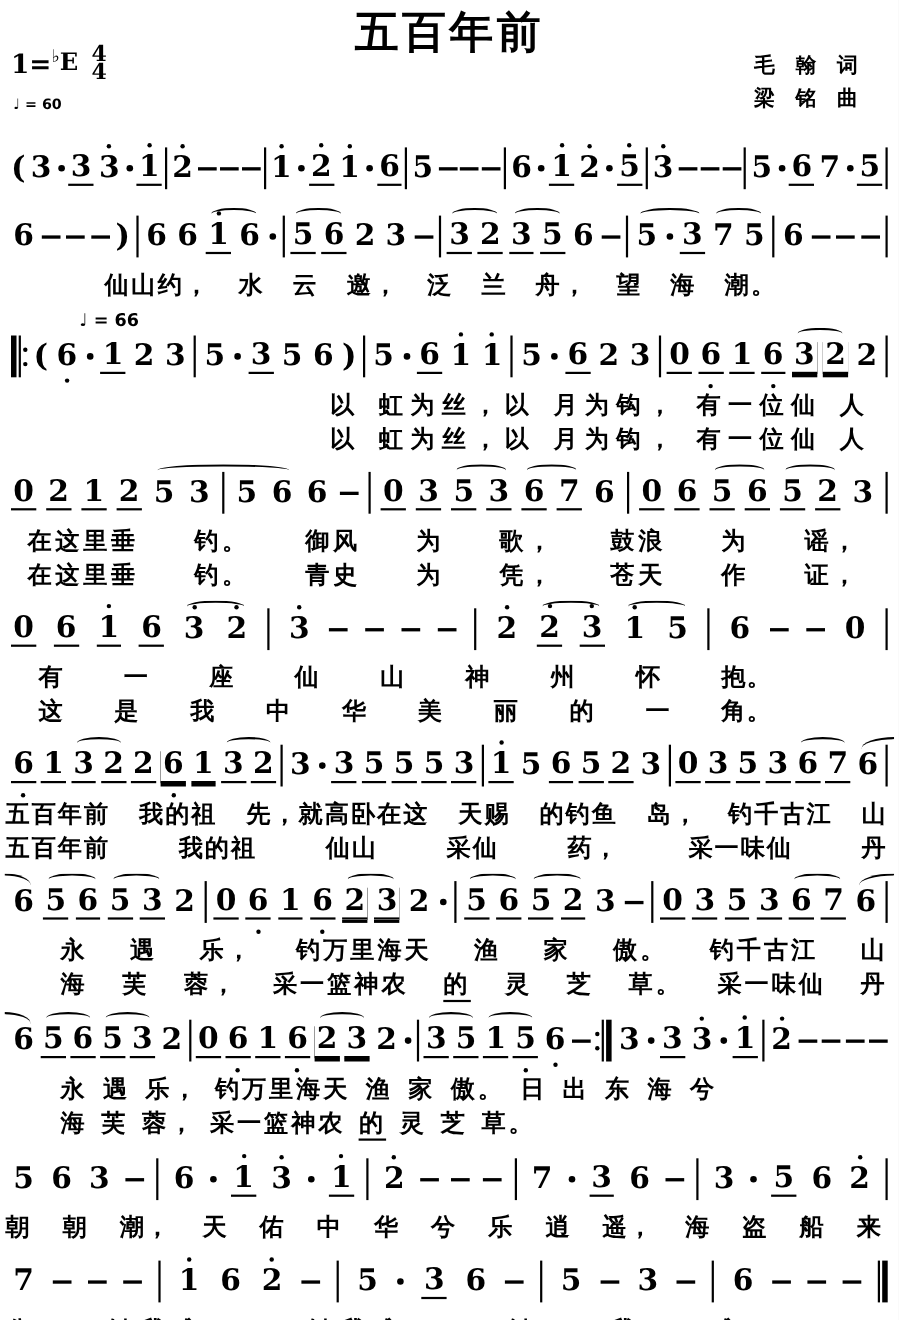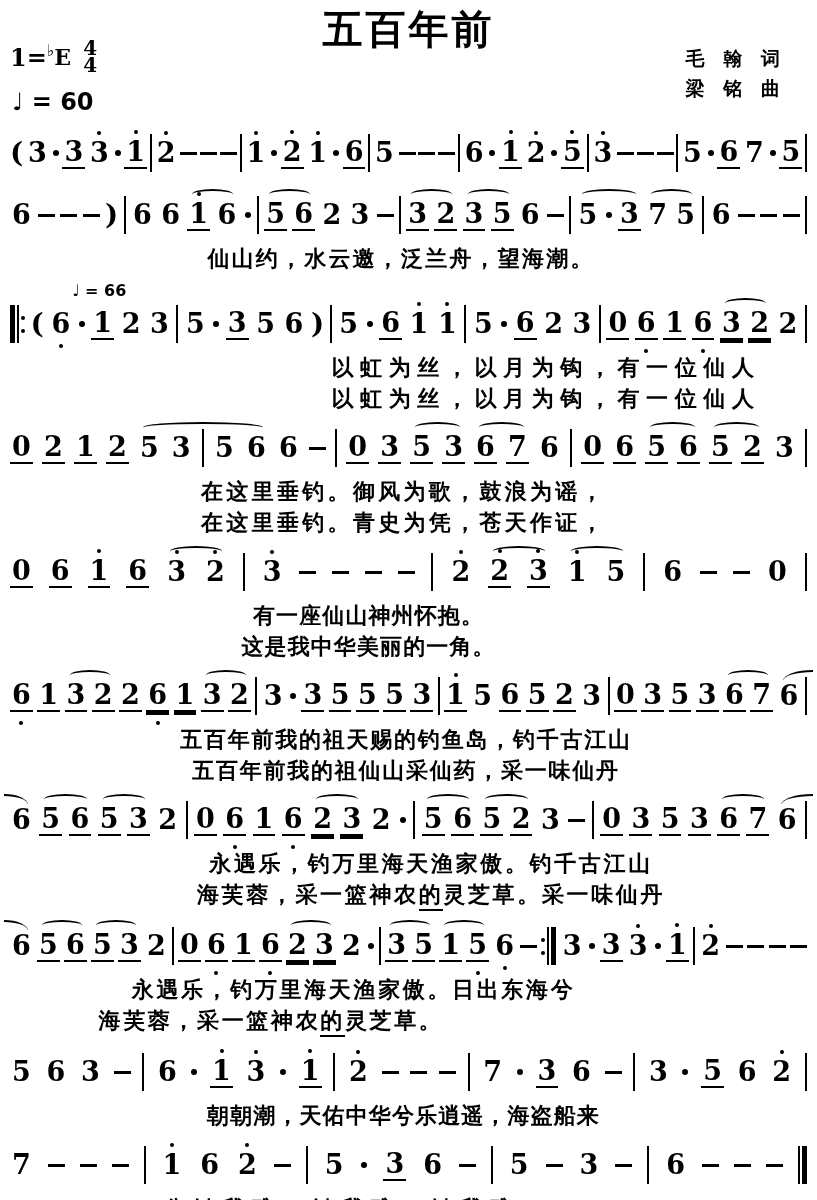--- a/index.html
+++ b/index.html
@@ -6,21 +6,21 @@
   body{width:817px;height:1200px;overflow:hidden;font-family:"Liberation Serif",serif;color:#000;}
   .sheet{position:relative;width:817px;height:1200px;background:#fff;}
   
   .hdr{position:relative;height:118px;}
   .title{position:absolute;top:2px;left:0;right:0;text-align:center;font-size:40px;font-weight:bold;letter-spacing:3px;font-family:"Liberation Serif",serif;}
   .keyblk{position:absolute;top:40px;left:10px;display:flex;align-items:center;font-weight:bold;}
   .keyblk .kp{font-size:24px;font-family:"DejaVu Serif",serif;}
   .keyblk .kacc{font-size:16px;vertical-align:super;position:relative;top:-7px;font-family:"DejaVu Sans",sans-serif;}
   .keyblk .klet{font-size:22px;font-family:"DejaVu Serif",serif;}
   .meter{display:inline-flex;flex-direction:column;margin-left:12px;line-height:17px;font-size:20px;font-weight:bold;text-align:center;font-family:"DejaVu Serif",serif;}
-  .tempo1{position:absolute;top:88px;left:12px;font-size:24px;font-weight:bold;font-family:"DejaVu Sans",sans-serif;}
+  .tempo1{position:absolute;top:88px;left:12px;font-size:13px;font-weight:bold;font-family:"DejaVu Sans",sans-serif;}
   .credit{position:absolute;right:30px;font-size:19px;font-weight:bold;letter-spacing:7px;}
   .credit.c1{top:46px;} .credit.c2{top:76px;}
   
   .mrow{position:relative;display:flex;justify-content:space-between;align-items:center;height:54px;padding:0 10px;margin-top:8px;}
   .tok{position:relative;display:inline-block;}
   .glyph{display:block;font-family:"DejaVu Serif",serif;font-weight:bold;font-size:27px;line-height:30px;padding:0 2px;text-align:center;}
   .u1{border-bottom:2px solid #000;}
   .u2{border-bottom:2px solid #000;box-shadow:0 3px 0 #000;}
   .da{position:absolute;top:-7px;left:50%;margin-left:-2px;width:4px;height:4px;border-radius:50%;background:#000;}
   .db{position:absolute;bottom:-9px;left:50%;margin-left:-2px;width:4px;height:4px;border-radius:50%;background:#000;}
@@ -33,21 +33,21 @@
   .rep .tb{display:block;width:2px;height:38px;background:#000;}
   .rep .bb{display:block;width:5px;height:38px;background:#000;}
   .rep .dots{display:flex;flex-direction:column;justify-content:center;gap:9px;height:38px;}
   .rep .dots b{display:block;width:4px;height:4px;border-radius:50%;background:#000;}
   .arc{position:absolute;top:1px;height:9px;border-top:2px solid #000;border-radius:100% 100% 0 0;}
   .arc.half-r{border-radius:100% 0 0 0;}
   .arc.half-l{border-radius:0 100% 0 0;}
   .tempo2{position:absolute;top:-16px;left:72px;font-size:16px;font-weight:bold;font-family:"DejaVu Sans",sans-serif;}
   .mrow.has-tempo{margin-top:24px;}
   
-  .lrow{display:flex;justify-content:center;align-items:baseline;font-size:22px;font-weight:bold;margin:3px 0;line-height:28px;}
+  .lrow{display:flex;justify-content:space-between;align-items:baseline;font-size:22px;font-weight:bold;margin:3px 0;line-height:28px;}
   .lrow span{white-space:nowrap;}
   .lseg-u{border-bottom:2px solid #000;}
 </style>
 </head>
 <body>
 
 <div class="sheet">
   <div class="hdr">
     <div class="title">五百年前</div>
     <div class="keyblk">
@@ -647,20 +647,21 @@
         </span>
         <span class="bar"></span>
         <i class="arc" style="left: 69.6px; width: 40.8px;"></i>
         <i class="arc" style="left: 205.6px; width: 40.8px;"></i>
         <i class="arc" style="left: 727.6px; width: 40.8px;"></i>
         <i class="arc half-r" style="left: 782.6px; width: 30.4px;"></i>
       </div>
       <div class="lrow" style="padding-left: 5px; padding-right: 10px; letter-spacing: 0.08em;">
         <span>五百年前</span>
         <span>我的祖</span>
+        <span>先，就高卧在这</span>
         <span>天赐</span>
         <span>的钓鱼</span>
         <span>岛，</span>
         <span>钓千古江</span>
         <span>山</span>
       </div>
       <div class="lrow" style="padding-left: 5px; padding-right: 10px; letter-spacing: 0.08em;">
         <span>五百年前</span>
         <span>我的祖</span>
         <span>仙山</span>

